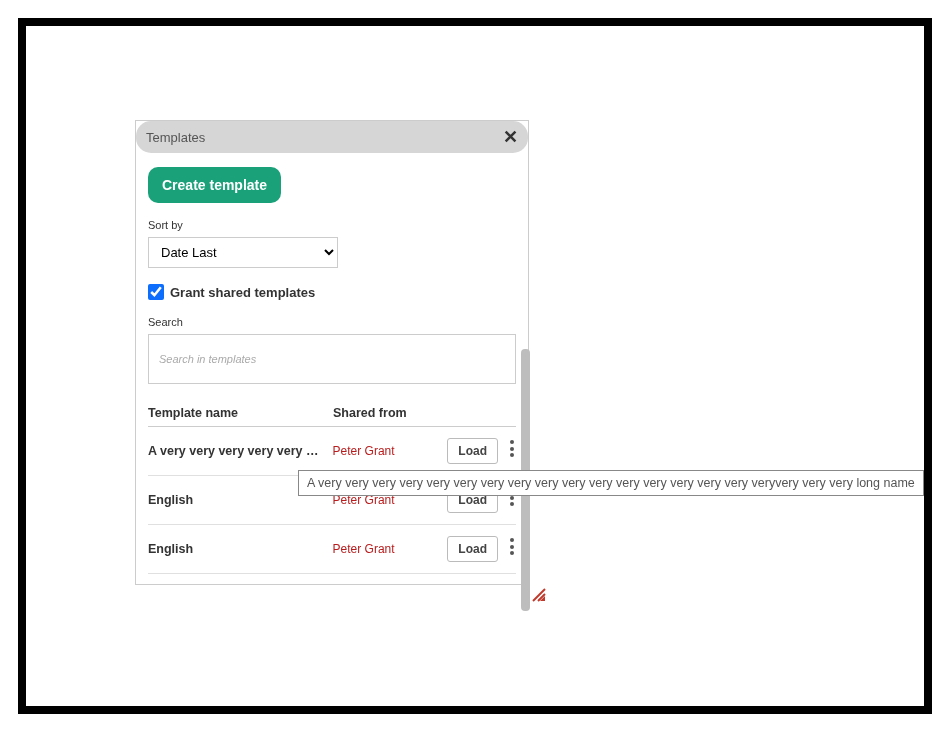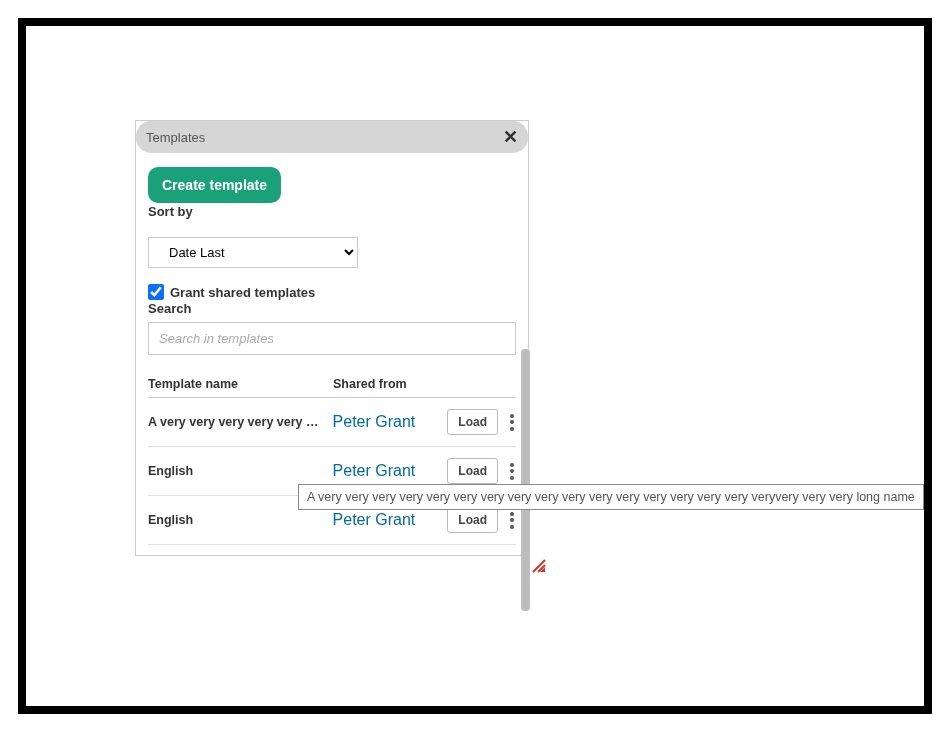--- a/index.html
+++ b/index.html
@@ -47,55 +47,54 @@
     background: #1aa179;
     color: #fff;
     border: none;
     padding: 10px 14px;
     font-size: 14px;
     font-weight: bold;
     border-radius: 10px;
     cursor: pointer;
   }
   .field-label {
-    font-size: 13px;
-    font-weight: bold;
-    color: #333;
-    margin-top: 1px;
+    font-size: 11px;
+    font-weight: normal;
+    color: #333;
+    margin-top: 16px;
     margin-bottom: 6px;
     display: block;
   }
   .sort-select {
-    width: 210px;
-    padding: 6px 16px;
+    width: 190px;
+    padding: 6px 8px;
     font-size: 13px;
     border: 1px solid #ccc;
     background: #fff;
-    margin-top: 12px;
   }
   .checkbox-row {
     margin-top: 16px;
     display: flex;
     align-items: center;
     gap: 6px;
   }
   .checkbox-row input[type="checkbox"] {
     width: 16px;
     height: 16px;
     accent-color: #0d6efd;
   }
   .checkbox-row label {
     font-size: 13px;
     font-weight: bold;
     color: #333;
   }
   .search-input {
     width: 100%;
-    padding: 8px 10px;
-    font-size: 13px;
+    padding: 18px 10px;
+    font-size: 11px;
     border: 1px solid #ccc;
     font-style: italic;
     color: #999;
   }
   .search-input::placeholder { color: #aaa; font-style: italic; }
   .table-head {
     display: flex;
     margin-top: 22px;
     padding-bottom: 6px;
     border-bottom: 1px solid #ccc;
@@ -116,25 +115,24 @@
   .row:last-child { border-bottom: none; }
   .row .rname {
     width: 185px;
     font-weight: bold;
     color: #333;
     white-space: nowrap;
     overflow: hidden;
     text-overflow: ellipsis;
     padding-right: 8px;
   }
-  .row .rshared { width: 115px; color: #0369a1; font-size: 16px; }
+  .row .rshared { width: 115px; color: #b91c1c; font-size: 12px; }
   .row .ractions {
     flex: 1;
     display: flex;
-    align-items: center;
     justify-content: flex-end;
     gap: 10px;
   }
   .load-btn {
     background: #fff;
     border: 1px solid #bbb;
     border-radius: 3px;
     padding: 5px 10px;
     font-size: 12px;
     font-weight: bold;
@@ -267,15 +265,15 @@
           <path d="M13 1 L1 13" stroke="#c0392b" stroke-width="2" fill="none"></path>
           <path d="M13 6 L6 13" stroke="#c0392b" stroke-width="2" fill="none"></path>
           <path d="M1 13 L13 1 L13 13 Z" fill="#c0392b" opacity="0"></path>
           <polygon points="8,13 13,8 13,13" fill="#c0392b"></polygon>
         </svg>
       </div>
 
     </div>
   </div>
 
-  <div class="tooltip" style="left:272px; top:458px;">A very very very very very very very very very very very very very very very very veryvery very very long name</div>
+  <div class="tooltip" style="left:272px; top:444px;">A very very very very very very very very very very very very very very very very veryvery very very long name</div>
 
 </div>
 
 </body></html>

